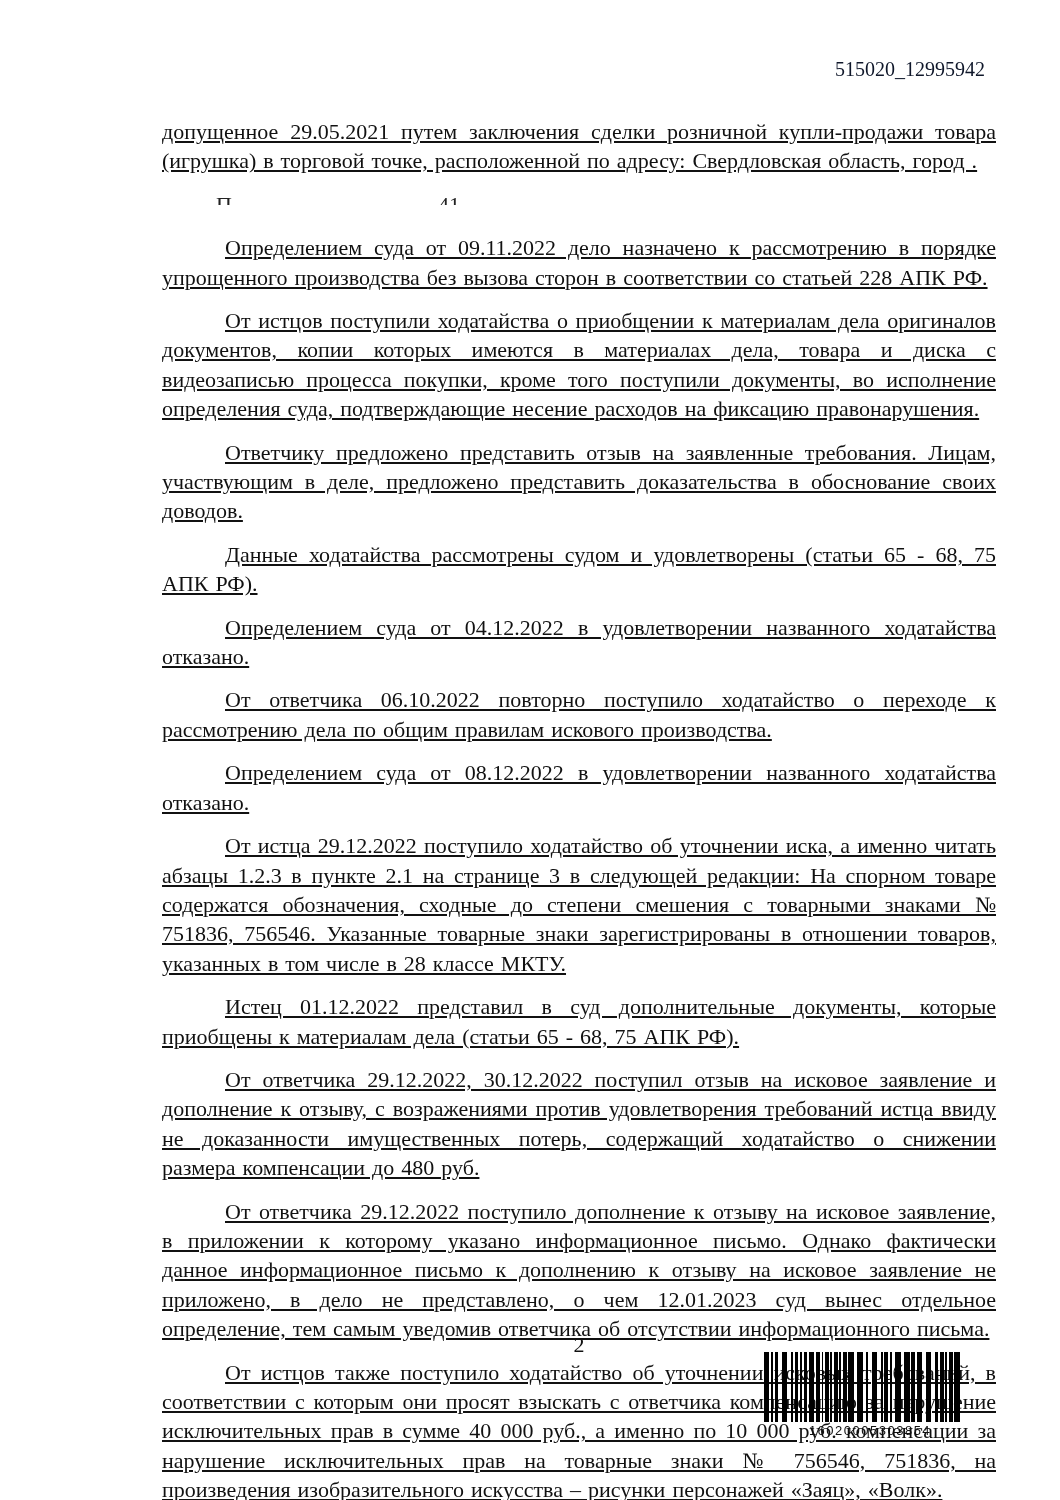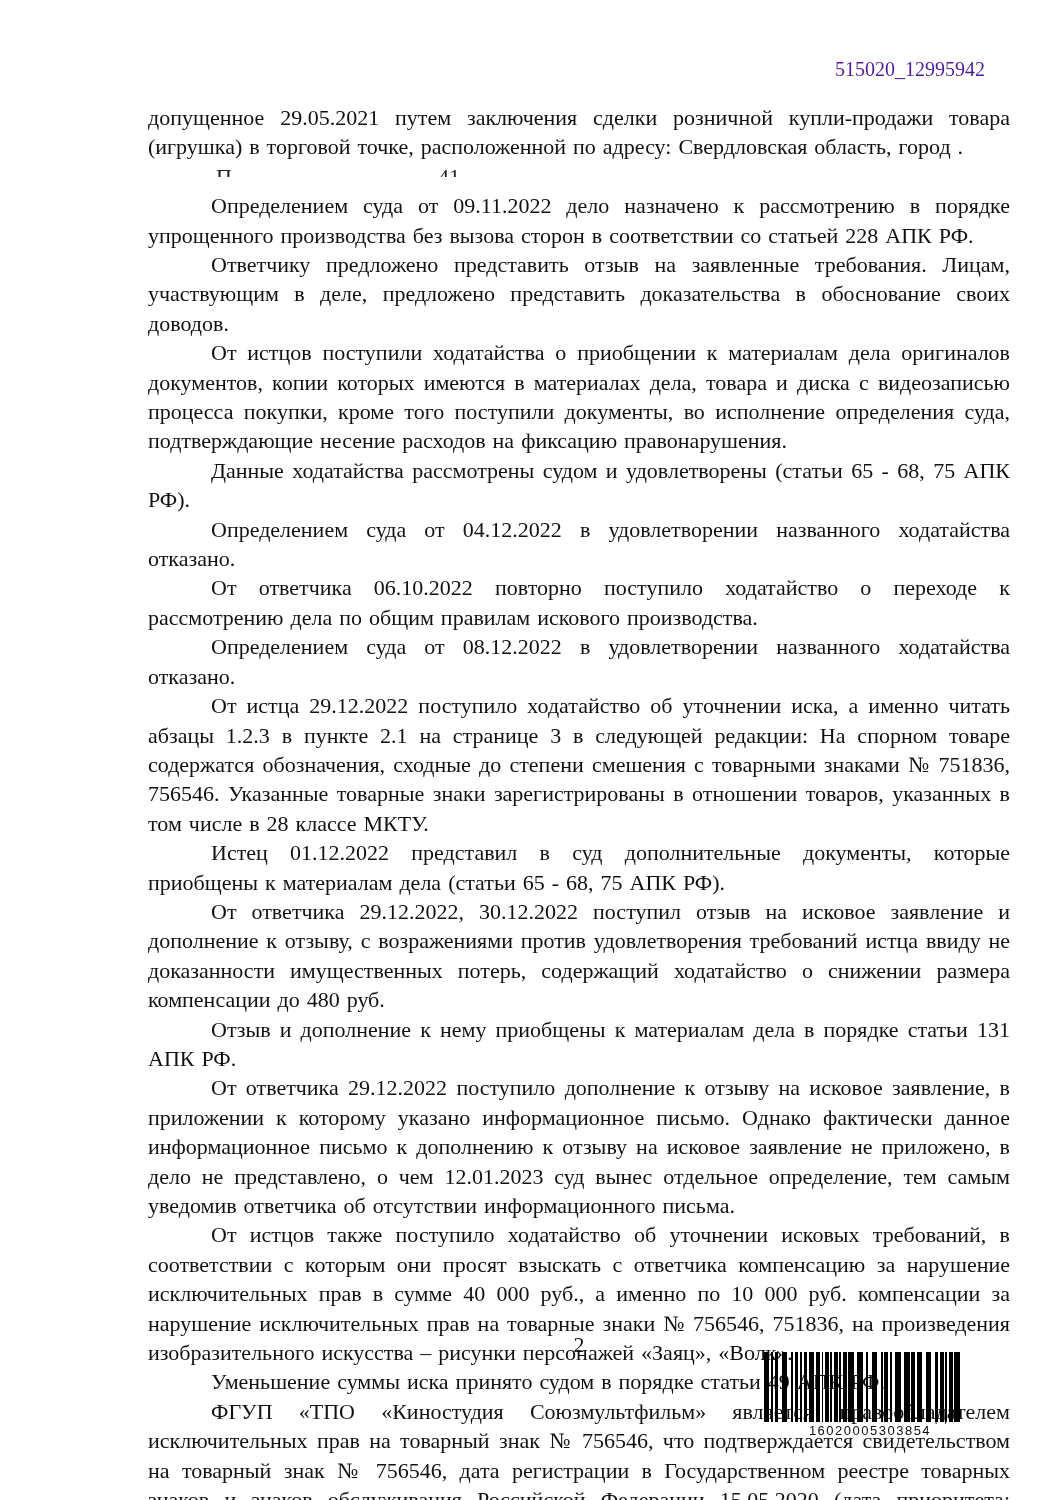--- a/index.html
+++ b/index.html
@@ -14,39 +14,40 @@
     background: #ffffff;
     overflow: hidden;
     color: #111;
   }
   .doc-id {
     position: absolute;
     top: 58px;
     right: 75px;
     font-family: "Liberation Serif", serif;
     font-size: 20px;
-    color: #4c1d95;
+    color: #0f172a;
     white-space: nowrap;
   }
   .body-text {
     position: absolute;
     left: 148px;
     top: 103px;
     width: 862px;
     font-family: "Liberation Serif", serif;
     font-size: 22px;
     line-height: 29.4px;
     text-align: justify;
     word-spacing: 1.5px;
     color: #111;
   }
   .body-text p {
-    margin: 0;
+    margin: 14px;
     padding: 0;
     text-indent: 63px;
+    text-decoration: underline;
   }
   .body-text p.cont {
     text-indent: 0;
   }
   .redacted-line {
     position: relative;
     height: 29.4px;
   }
   .redacted-line .frag {
     position: absolute;
@@ -111,30 +112,29 @@
   <div class="body-text">
     <p class="cont">допущенное 29.05.2021 путем заключения сделки розничной купли-продажи товара (игрушка) в торговой точке, расположенной по адресу: Свердловская область, город .</p>
 
     <div class="redacted-line">
       <span class="frag frag-1">П</span>
       <span class="frag frag-2">41</span>
       <span class="frag frag-3">,</span>
     </div>
 
     <p>Определением суда от 09.11.2022 дело назначено к рассмотрению в порядке упрощенного производства без вызова сторон в соответствии со статьей 228 АПК РФ.</p>
+    <p>От истцов поступили ходатайства о приобщении к материалам дела оригиналов документов, копии которых имеются в материалах дела, товара и диска с видеозаписью процесса покупки, кроме того поступили документы, во исполнение определения суда, подтверждающие несение расходов на фиксацию правонарушения.</p>
     <p>Ответчику предложено представить отзыв на заявленные требования. Лицам, участвующим в деле, предложено представить доказательства в обоснование своих доводов.</p>
-    <p>От истцов поступили ходатайства о приобщении к материалам дела оригиналов документов, копии которых имеются в материалах дела, товара и диска с видеозаписью процесса покупки, кроме того поступили документы, во исполнение определения суда, подтверждающие несение расходов на фиксацию правонарушения.</p>
     <p>Данные ходатайства рассмотрены судом и удовлетворены (статьи 65 - 68, 75 АПК РФ).</p>
     <p>Определением суда от 04.12.2022 в удовлетворении названного ходатайства отказано.</p>
     <p>От ответчика 06.10.2022 повторно поступило ходатайство о переходе к рассмотрению дела по общим правилам искового производства.</p>
     <p>Определением суда от 08.12.2022 в удовлетворении названного ходатайства отказано.</p>
     <p>От истца 29.12.2022 поступило ходатайство об уточнении иска, а именно читать абзацы 1.2.3 в пункте 2.1 на странице 3 в следующей редакции: На спорном товаре содержатся обозначения, сходные до степени смешения с товарными знаками № 751836, 756546. Указанные товарные знаки зарегистрированы в отношении товаров, указанных в том числе в 28 классе МКТУ.</p>
     <p>Истец 01.12.2022 представил в суд дополнительные документы, которые приобщены к материалам дела (статьи 65 - 68, 75 АПК РФ).</p>
     <p>От ответчика 29.12.2022, 30.12.2022 поступил отзыв на исковое заявление и дополнение к отзыву, с возражениями против удовлетворения требований истца ввиду не доказанности имущественных потерь, содержащий ходатайство о снижении размера компенсации до 480 руб.</p>
-    <p>Отзыв и дополнение к нему приобщены к материалам дела в порядке статьи 131 АПК РФ.</p>
     <p>От ответчика 29.12.2022 поступило дополнение к отзыву на исковое заявление, в приложении к которому указано информационное письмо. Однако фактически данное информационное письмо к дополнению к отзыву на исковое заявление не приложено, в дело не представлено, о чем 12.01.2023 суд вынес отдельное определение, тем самым уведомив ответчика об отсутствии информационного письма.</p>
     <p>От истцов также поступило ходатайство об уточнении исковых требований, в соответствии с которым они просят взыскать с ответчика компенсацию за нарушение исключительных прав в сумме 40 000 руб., а именно по 10 000 руб. компенсации за нарушение исключительных прав на товарные знаки № 756546, 751836, на произведения изобразительного искусства – рисунки персонажей «Заяц», «Волк».</p>
     <p>Уменьшение суммы иска принято судом в порядке статьи 49 АПК РФ.</p>
     <p>ФГУП «ТПО «Киностудия Союзмультфильм» является правообладателем исключительных прав на товарный знак № 756546, что подтверждается свидетельством на товарный знак № 756546, дата регистрации в Государственном реестре товарных знаков и знаков обслуживания Российской Федерации 15.05.2020 (дата приоритета: 23.11.2018, срок действия: до 23.11.2028);</p>
   </div>
 
   <div class="page-number">2</div>
 
   <div class="barcode-block">
     <div class="barcode-bars" id="barcode-bars">

